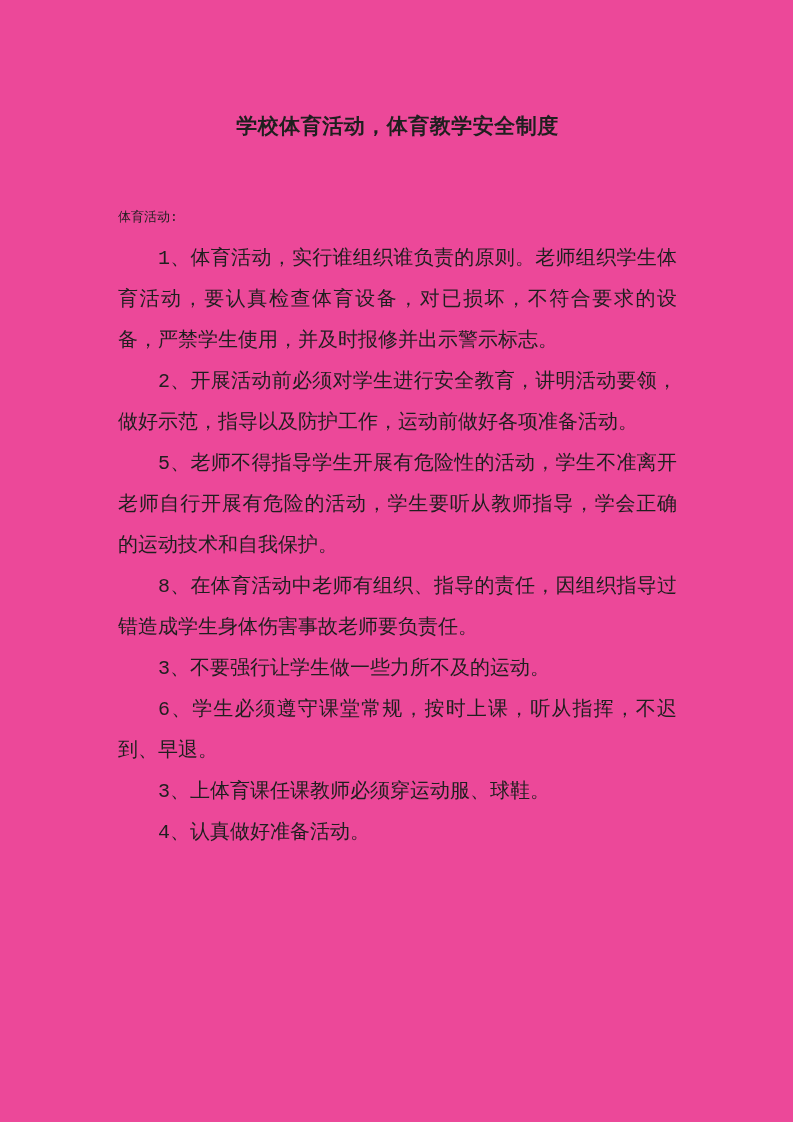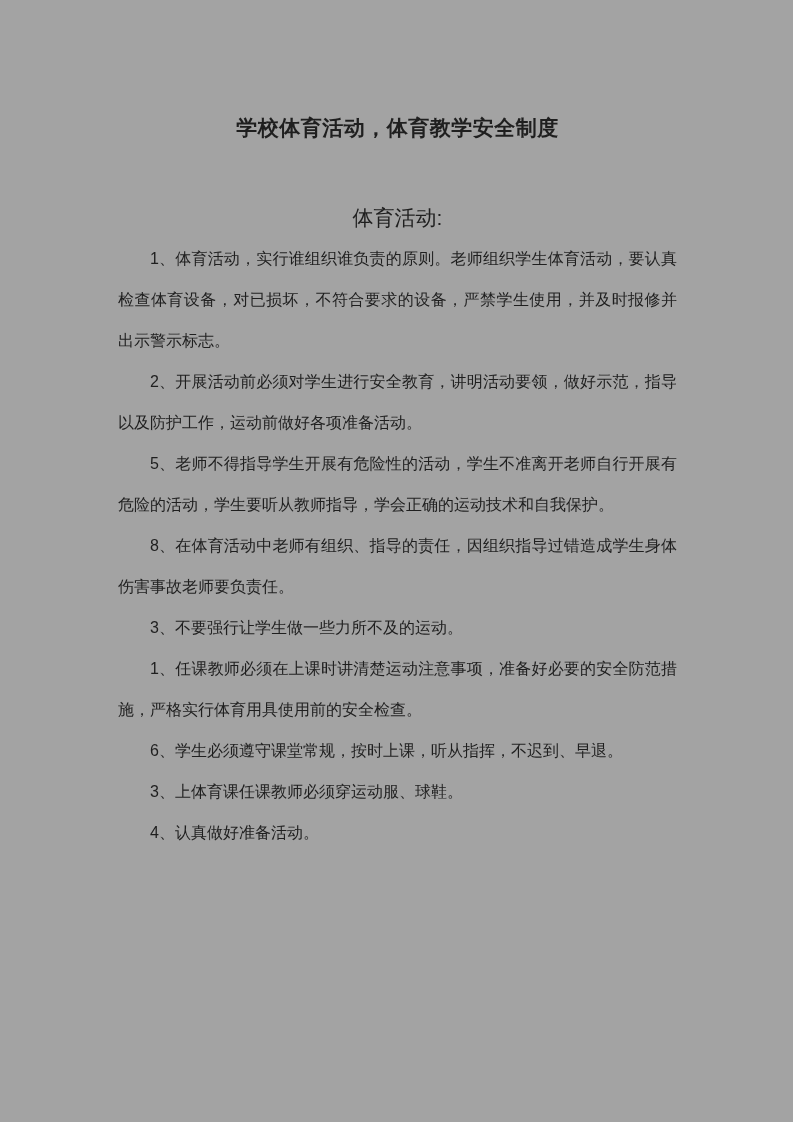--- a/index.html
+++ b/index.html
@@ -6,49 +6,49 @@
     margin: 0;
     padding: 0;
     background: #ffffff;
   }
   .page {
     position: relative;
     width: 793px;
     height: 1122px;
     margin: 0 auto;
     box-sizing: border-box;
-    background: #a3a3a3;
+    background: #ec4899;
     color: #1f1f1f;
-    font-family: Liberation Sans, sans-serif;
+    font-family: Liberation Mono, monospace;
     padding: 97px 116px 0 118px;
     overflow: hidden;
   }
   .doc-title {
     font-size: 21px;
     font-weight: 700;
     text-align: center;
     line-height: 33px;
     letter-spacing: 0.5px;
     white-space: nowrap;
   }
   .section-heading {
-    font-size: 21px;
+    font-size: 13px;
     font-weight: 400;
-    text-align: center;
+    text-align: left;
     line-height: 41px;
     margin: 0;
   }
   .section-heading.first {
     margin-top: 53px;
   }
   .section-heading.second {
     margin-top: 46px;
   }
   .para {
-    font-size: 16px;
+    font-size: 20px;
     line-height: 41px;
     margin: 0;
     text-indent: 2em;
     text-align: justify;
     word-break: break-all;
   }
 </style>
 </head>
 <body>
 
@@ -59,19 +59,18 @@
   <section>
     <h2 class="section-heading first">体育活动:</h2>
     <p class="para">1、体育活动，实行谁组织谁负责的原则。老师组织学生体育活动，要认真检查体育设备，对已损坏，不符合要求的设备，严禁学生使用，并及时报修并出示警示标志。</p>
     <p class="para">2、开展活动前必须对学生进行安全教育，讲明活动要领，做好示范，指导以及防护工作，运动前做好各项准备活动。</p>
     <p class="para">5、老师不得指导学生开展有危险性的活动，学生不准离开老师自行开展有危险的活动，学生要听从教师指导，学会正确的运动技术和自我保护。</p>
     <p class="para">8、在体育活动中老师有组织、指导的责任，因组织指导过错造成学生身体伤害事故老师要负责任。</p>
     <p class="para">3、不要强行让学生做一些力所不及的运动。</p>
   </section>
 
   <section>
-    <p class="para">1、任课教师必须在上课时讲清楚运动注意事项，准备好必要的安全防范措施，严格实行体育用具使用前的安全检查。</p>
     <p class="para">6、学生必须遵守课堂常规，按时上课，听从指挥，不迟到、早退。</p>
     <p class="para">3、上体育课任课教师必须穿运动服、球鞋。</p>
     <p class="para">4、认真做好准备活动。</p>
   </section>
 
 </div>
 
 </body></html>

